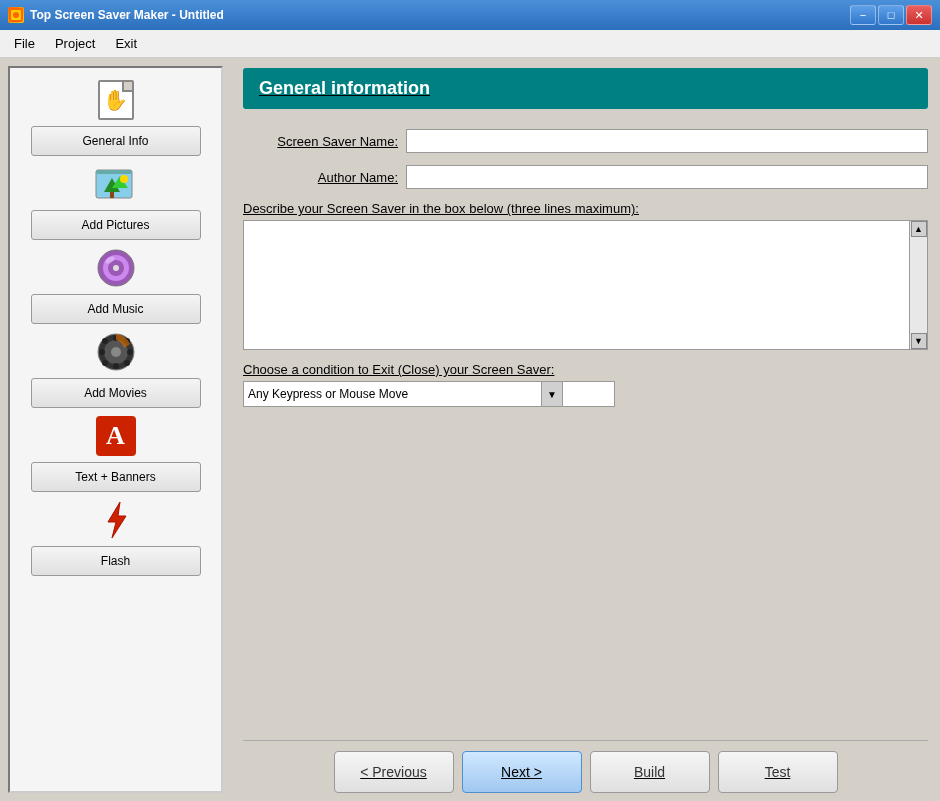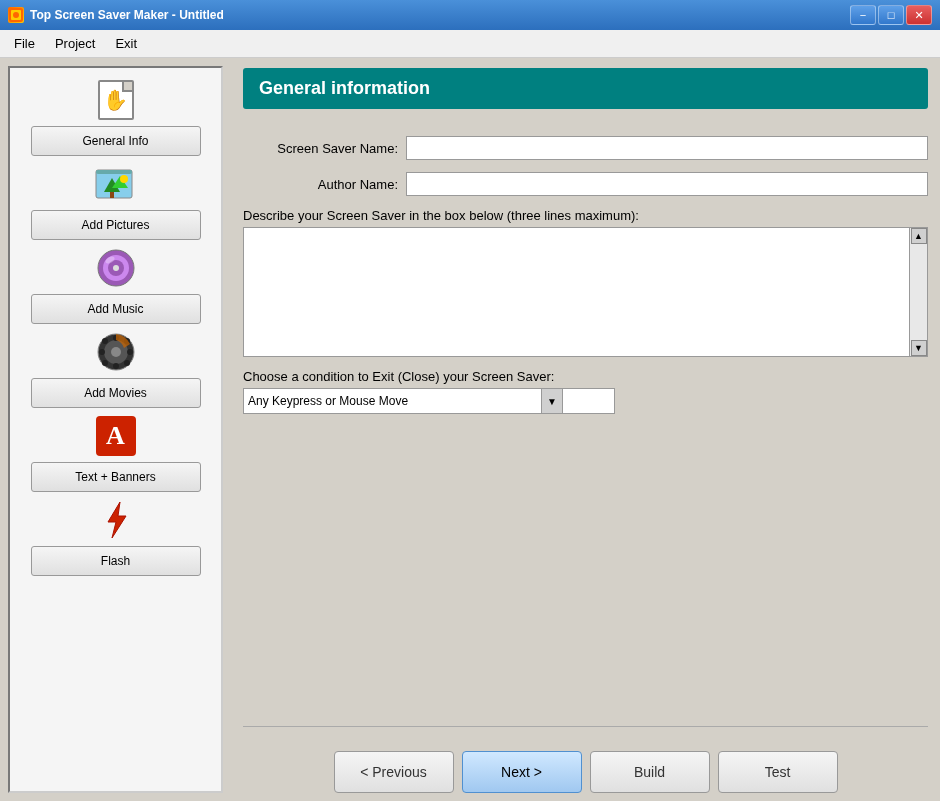--- a/index.html
+++ b/index.html
@@ -125,21 +125,22 @@
       align-items: center;
       justify-content: center;
     }
 
     
     .content-area {
       flex: 1;
       display: flex;
       flex-direction: column;
       padding: 10px 12px 8px 12px;
-      gap: 11px;
+      gap: 4px;
+      text-decoration: underline;
     }
 
     
     .content-header {
       background: #008080;
       color: white;
       padding: 10px 16px;
       font-size: 18px;
       font-weight: bold;
       border-radius: 3px;
@@ -280,21 +281,21 @@
     }
     .checkbox-label {
       font-size: 13px;
       color: #666;
     }
 
     
     .bottom-area {
       margin-top: 4px;
       border-top: 1px solid #aaa;
-      padding-top: 24px;
+      padding-top: 10px;
       display: flex;
       align-items: flex-end;
       gap: 8px;
       justify-content: center;
     }
     .nav-btn {
       height: 42px;
       min-width: 120px;
       background: linear-gradient(to bottom, #f5f5f5, #e0e0e0);
       border: 1px solid #999;

